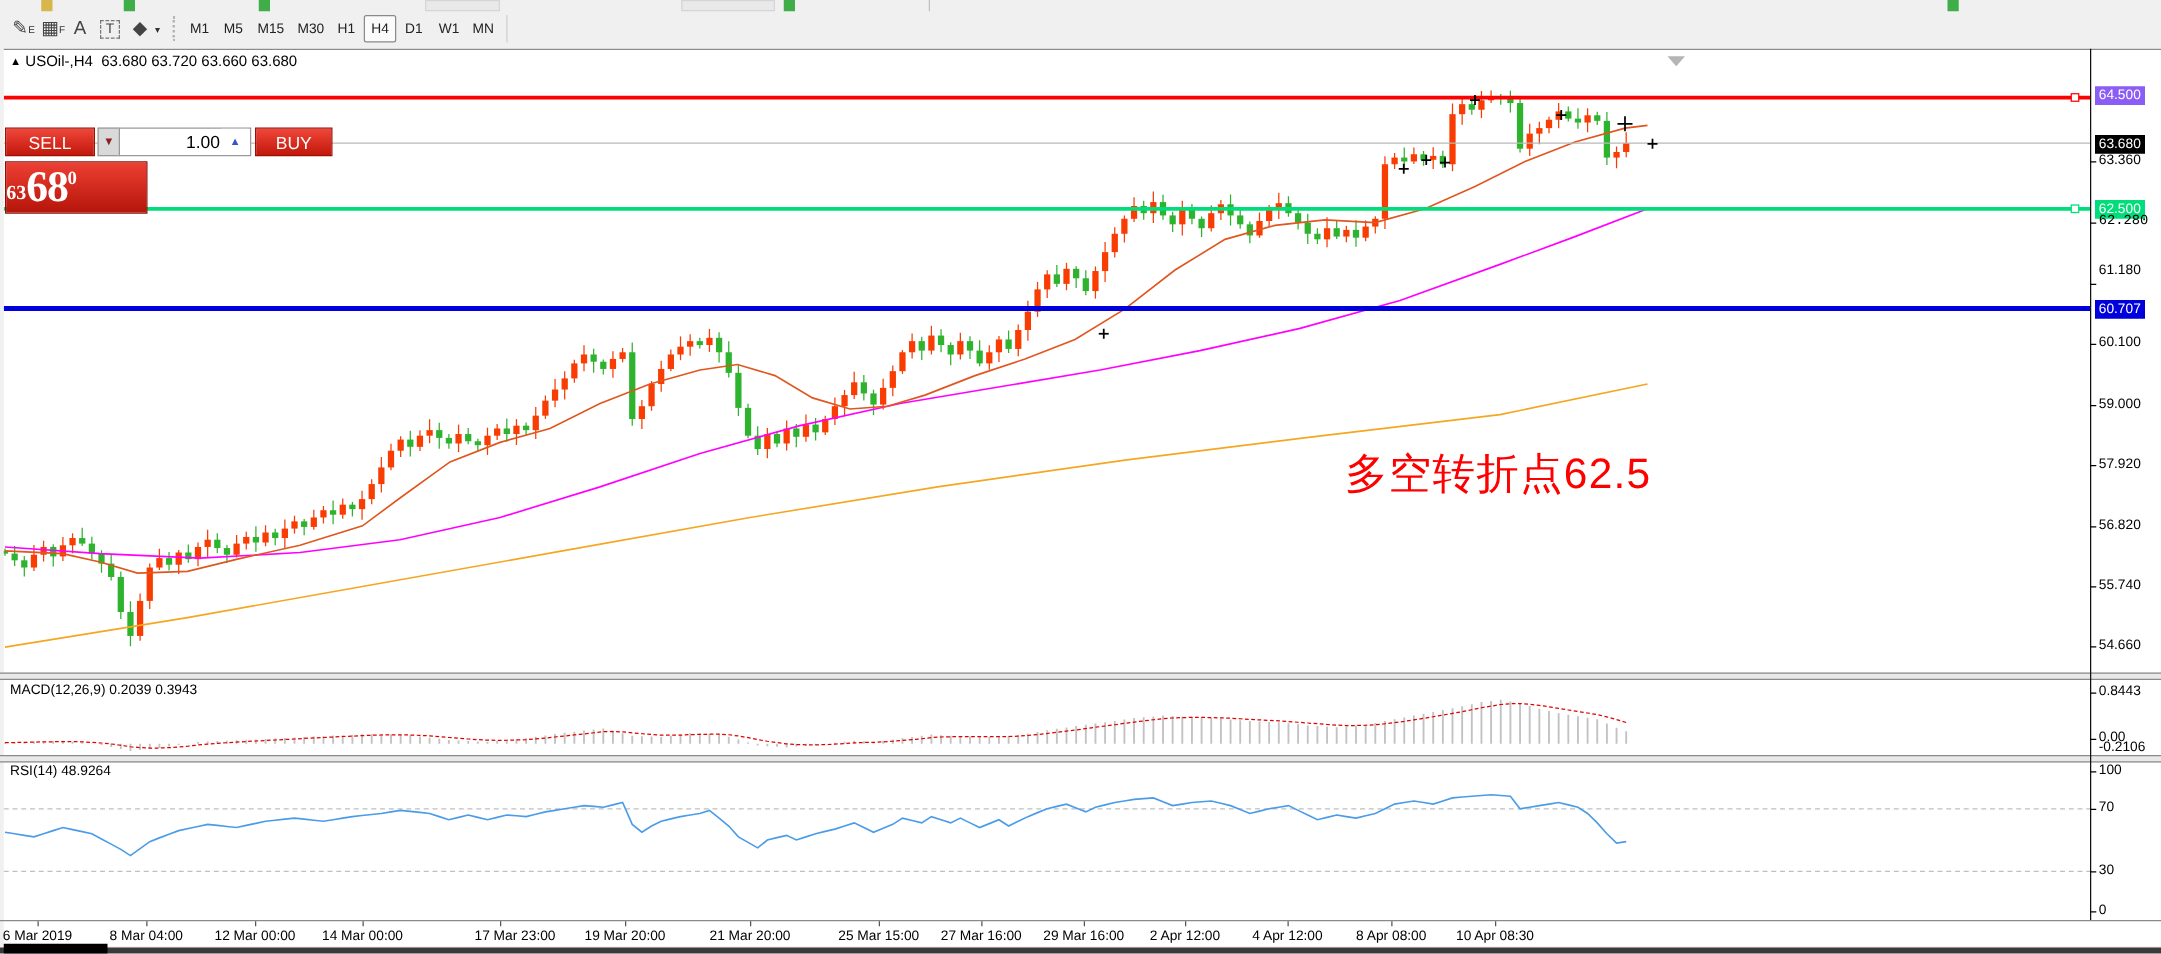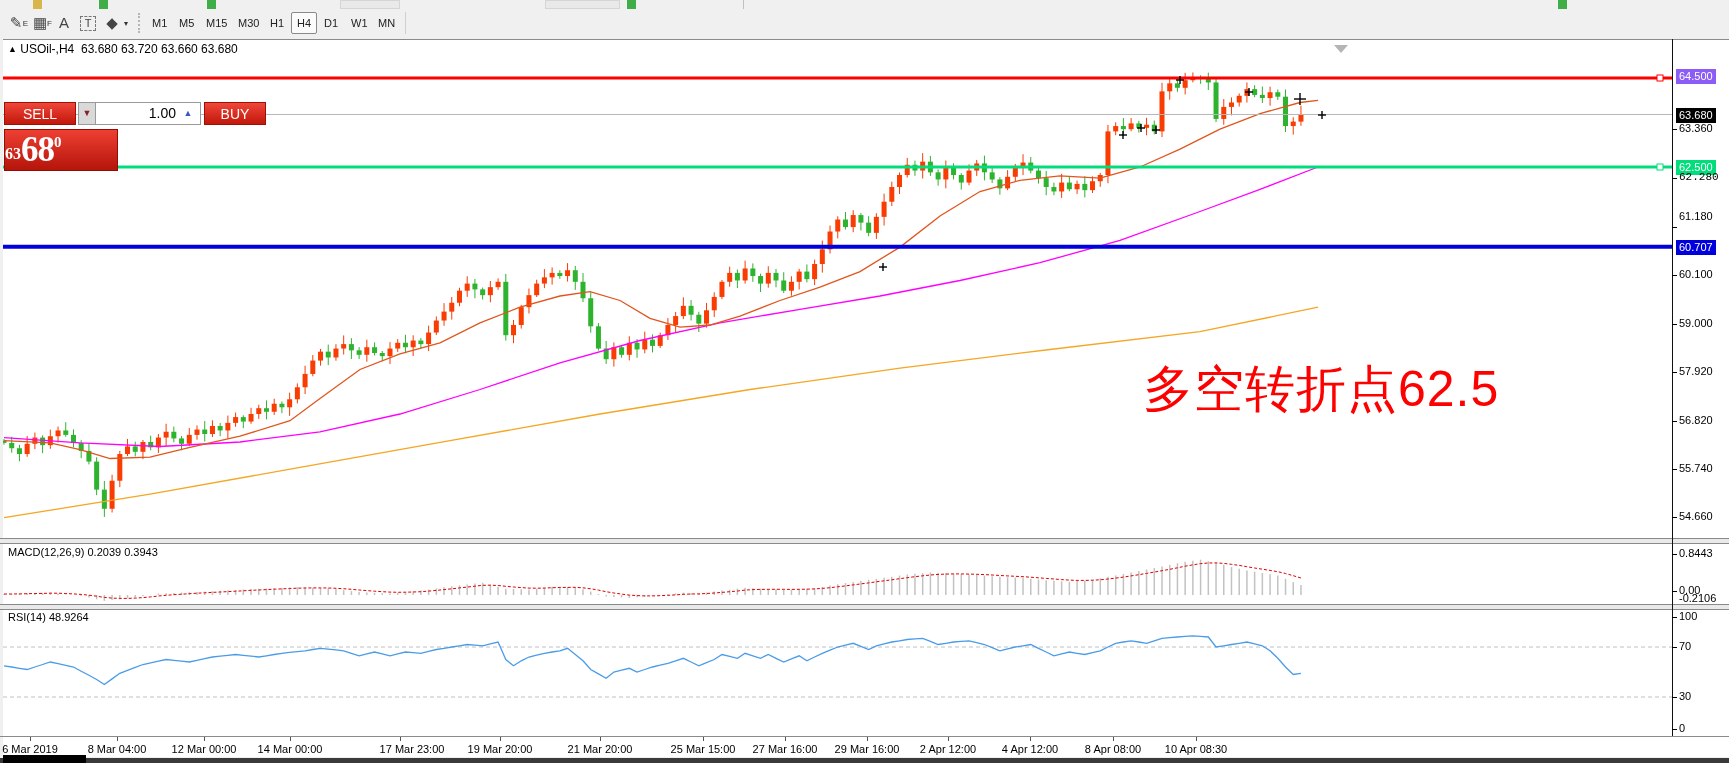--- a/index.html
+++ b/index.html
@@ -37,21 +37,21 @@
   .quote .big{font-size:35px;font-weight:bold;letter-spacing:-1px;}
   .quote .sup{font-size:15px;font-weight:bold;vertical-align:14px;}
   
   .pricetag{position:absolute;left:1676px;height:15px;line-height:15px;padding:0 3px;font-size:11px;color:#fff;}
   .plainlbl{position:absolute;left:1679px;font-size:11px;color:#000;height:13px;line-height:13px;}
   .tick{position:absolute;left:1672px;width:5px;height:1px;background:#000;}
   .timelbl{position:absolute;top:743px;font-size:11px;color:#000;transform:translateX(-50%);white-space:nowrap;}
   .timetick{position:absolute;top:737px;width:1px;height:4px;background:#555;}
   .indlabel{position:absolute;left:8px;font-size:11px;color:#000;}
   
-  #annotation{position:absolute;left:1143px;top:356px;font-size:50px;color:#fe0000;white-space:nowrap;letter-spacing:1px;}
+  #annotation{position:absolute;left:1076px;top:356px;font-size:34px;color:#fe0000;white-space:nowrap;letter-spacing:1px;}
   
   #bottomstrip{position:absolute;left:0;top:758px;width:1729px;height:5px;background:#3a3a3a;}
   #bottombar{position:absolute;left:3px;top:755px;width:83px;height:8px;background:#000;}
   svg{position:absolute;}
 </style>
 </head>
 <body>
 
 <div id="root">
 

